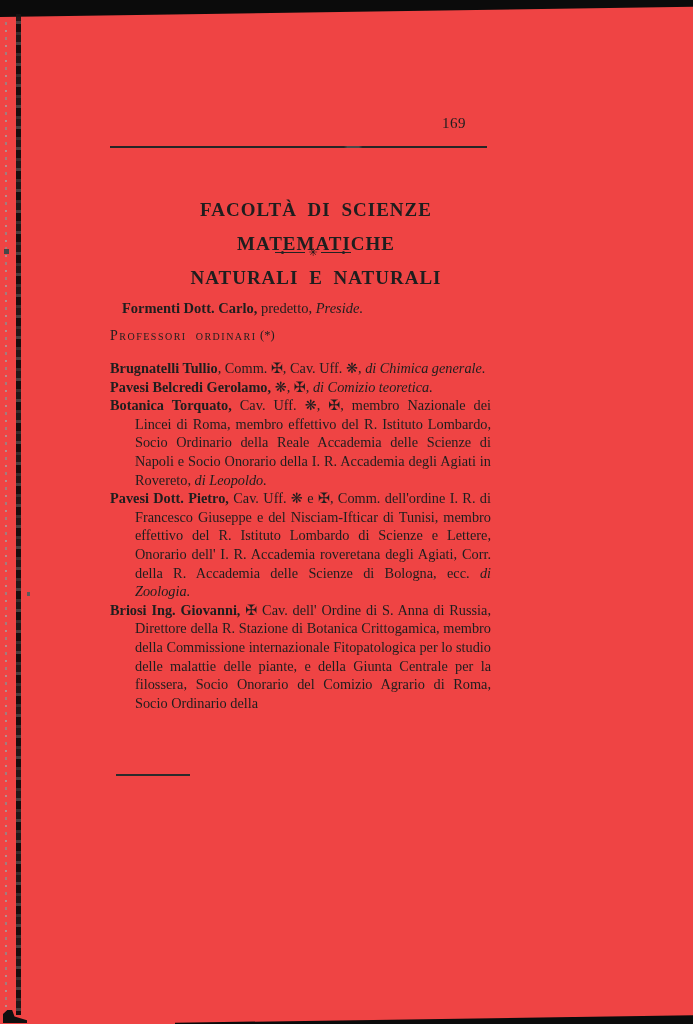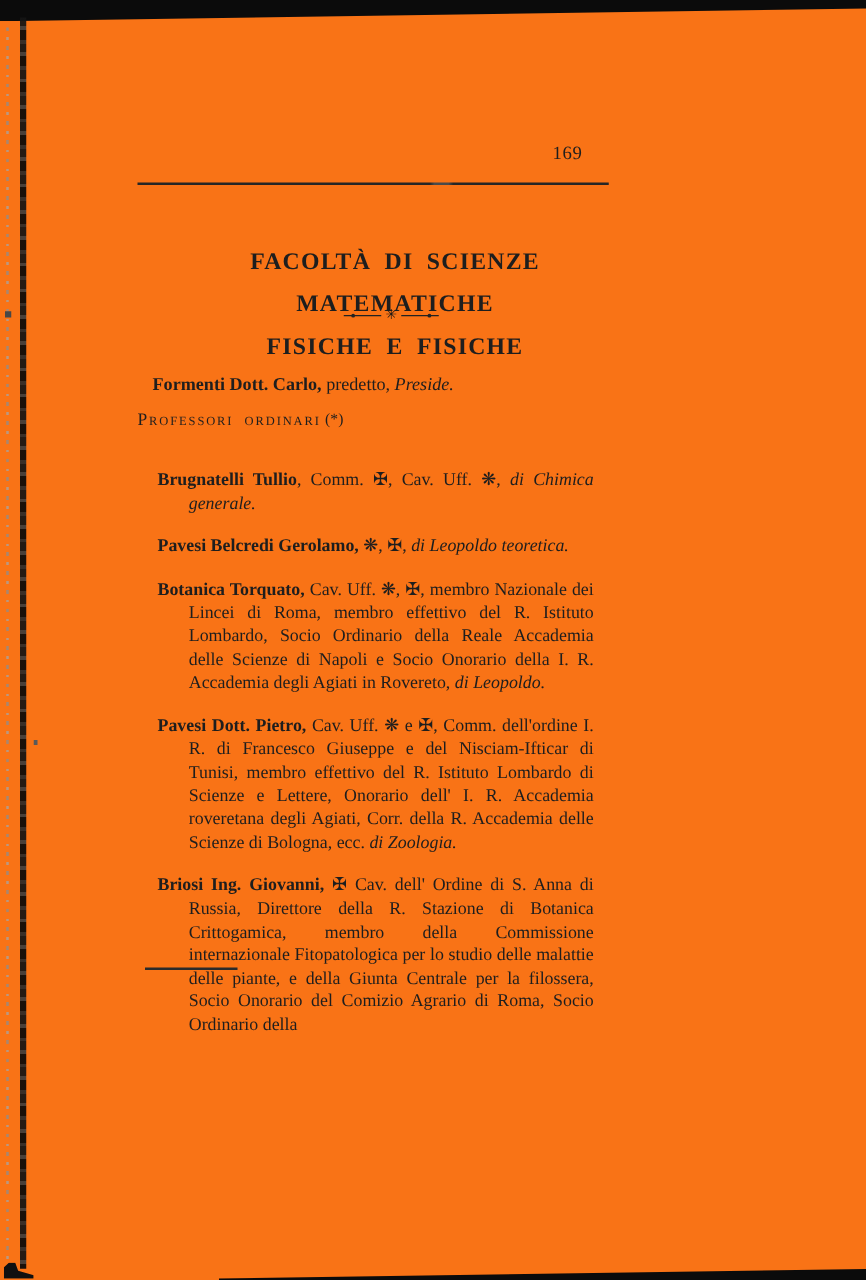--- a/index.html
+++ b/index.html
@@ -3,21 +3,21 @@
 <meta charset="utf-8">
 <style>
   html,body{margin:0;padding:0;}
   body{
     width:693px;height:1024px;
     background:#ffffff;
     font-family:"Liberation Serif","DejaVu Serif",serif;
   }
   .page{
     position:relative;width:693px;height:1024px;
-    background:#f97316;overflow:hidden;color:#1e1e1e;
+    background:#ef4444;overflow:hidden;color:#1e1e1e;
   }
 
   
   .top-bar{
     position:absolute;top:0;left:0;width:693px;height:17px;
     background:#0b0b0b;
     clip-path:polygon(0 0,100% 0,100% 40%,0 100%);
   }
   .bottom-wedge{
     position:absolute;bottom:0;left:175px;width:518px;height:10px;
@@ -85,21 +85,21 @@
     text-align:left;font-size:14px;
   }
   .section-heading .sc{font-variant:small-caps;letter-spacing:1.5px;word-spacing:4px;}
   .section-heading .marker{font-size:12.5px;vertical-align:1px;}
 
   .professor-list{
     position:absolute;top:359px;left:110px;width:381px;
     font-size:14.3px;line-height:18.6px;text-align:justify;
   }
   .professor-list p.entry{
-    margin:16px;padding-left:25px;text-indent:-25px;
+    margin:0;padding-left:25px;text-indent:-25px;
   }
   .seg-b{font-weight:bold;}
   .seg-i{font-style:italic;}
   .seg-r{font-weight:normal;font-style:normal;}
 
   .footnote-rule{
     position:absolute;top:774px;left:116px;width:74px;height:2px;background:#2b2b2b;
   }
   .footnote{
     position:absolute;top:786px;left:99px;width:391px;margin:0;
@@ -117,39 +117,39 @@
   <div class="binding-speckle"></div>
   <div class="corner-blob"></div>
   <div class="speck-a"></div>
   <div class="speck-b"></div>
 
   <div class="page-number">169</div>
   <div class="header-rule"></div>
 
   <h1 class="title">
     <span class="title-line">FACOLTÀ DI SCIENZE MATEMATICHE</span>
-    <span class="title-line">FISICHE E FISICHE</span>
+    <span class="title-line">NATURALI E NATURALI</span>
   </h1>
 
   <div class="ornament">
     <span class="orn-line left"></span>
     <span class="orn-star">✳</span>
     <span class="orn-line right"></span>
   </div>
 
   <p class="preside" id="preside-line"><span class="seg-b">Formenti Dott. Carlo,</span><span class="seg-r"> predetto, </span><span class="seg-i">Preside.</span></p>
 
   <div class="section-heading">
     <span class="sc">Professori ordinari</span>
     <span class="marker">(*)</span>
   </div>
 
   <div class="professor-list" id="professor-list">
       <p class="entry"><span class="seg-b">Brugnatelli Tullio</span><span class="seg-r">, Comm. ✠, Cav. Uff. ❋, </span><span class="seg-i">di Chimica generale.</span></p>
-      <p class="entry"><span class="seg-b">Pavesi Belcredi Gerolamo,</span><span class="seg-r"> ❋, ✠, </span><span class="seg-i">di Leopoldo teoretica.</span></p>
+      <p class="entry"><span class="seg-b">Pavesi Belcredi Gerolamo,</span><span class="seg-r"> ❋, ✠, </span><span class="seg-i">di Comizio teoretica.</span></p>
       <p class="entry"><span class="seg-b">Botanica Torquato,</span><span class="seg-r"> Cav. Uff. ❋, ✠, membro Nazionale dei Lincei di Roma, membro effettivo del R. Istituto Lombardo, Socio Ordinario della Reale Accademia delle Scienze di Napoli e Socio Onorario della I. R. Accademia degli Agiati in Rovereto, </span><span class="seg-i">di Leopoldo.</span></p>
       <p class="entry"><span class="seg-b">Pavesi Dott. Pietro,</span><span class="seg-r"> Cav. Uff. ❋ e ✠, Comm. dell'ordine I. R. di Francesco Giuseppe e del Nisciam-Ifticar di Tunisi, membro effettivo del R. Istituto Lombardo di Scienze e Lettere, Onorario dell' I. R. Accademia roveretana degli Agiati, Corr. della R. Accademia delle Scienze di Bologna, ecc. </span><span class="seg-i">di Zoologia.</span></p>
       <p class="entry"><span class="seg-b">Briosi Ing. Giovanni,</span><span class="seg-r"> ✠ Cav. dell' Ordine di S. Anna di Russia, Direttore della R. Stazione di Botanica Crittogamica, membro della Commissione internazionale Fitopatologica per lo studio delle malattie delle piante, e della Giunta Centrale per la filossera, Socio Onorario del Comizio Agrario di Roma, Socio Ordinario della</span></p>
     </div>
 
   <div class="footnote-rule"></div>
 
 </div>
 
 </body></html>

